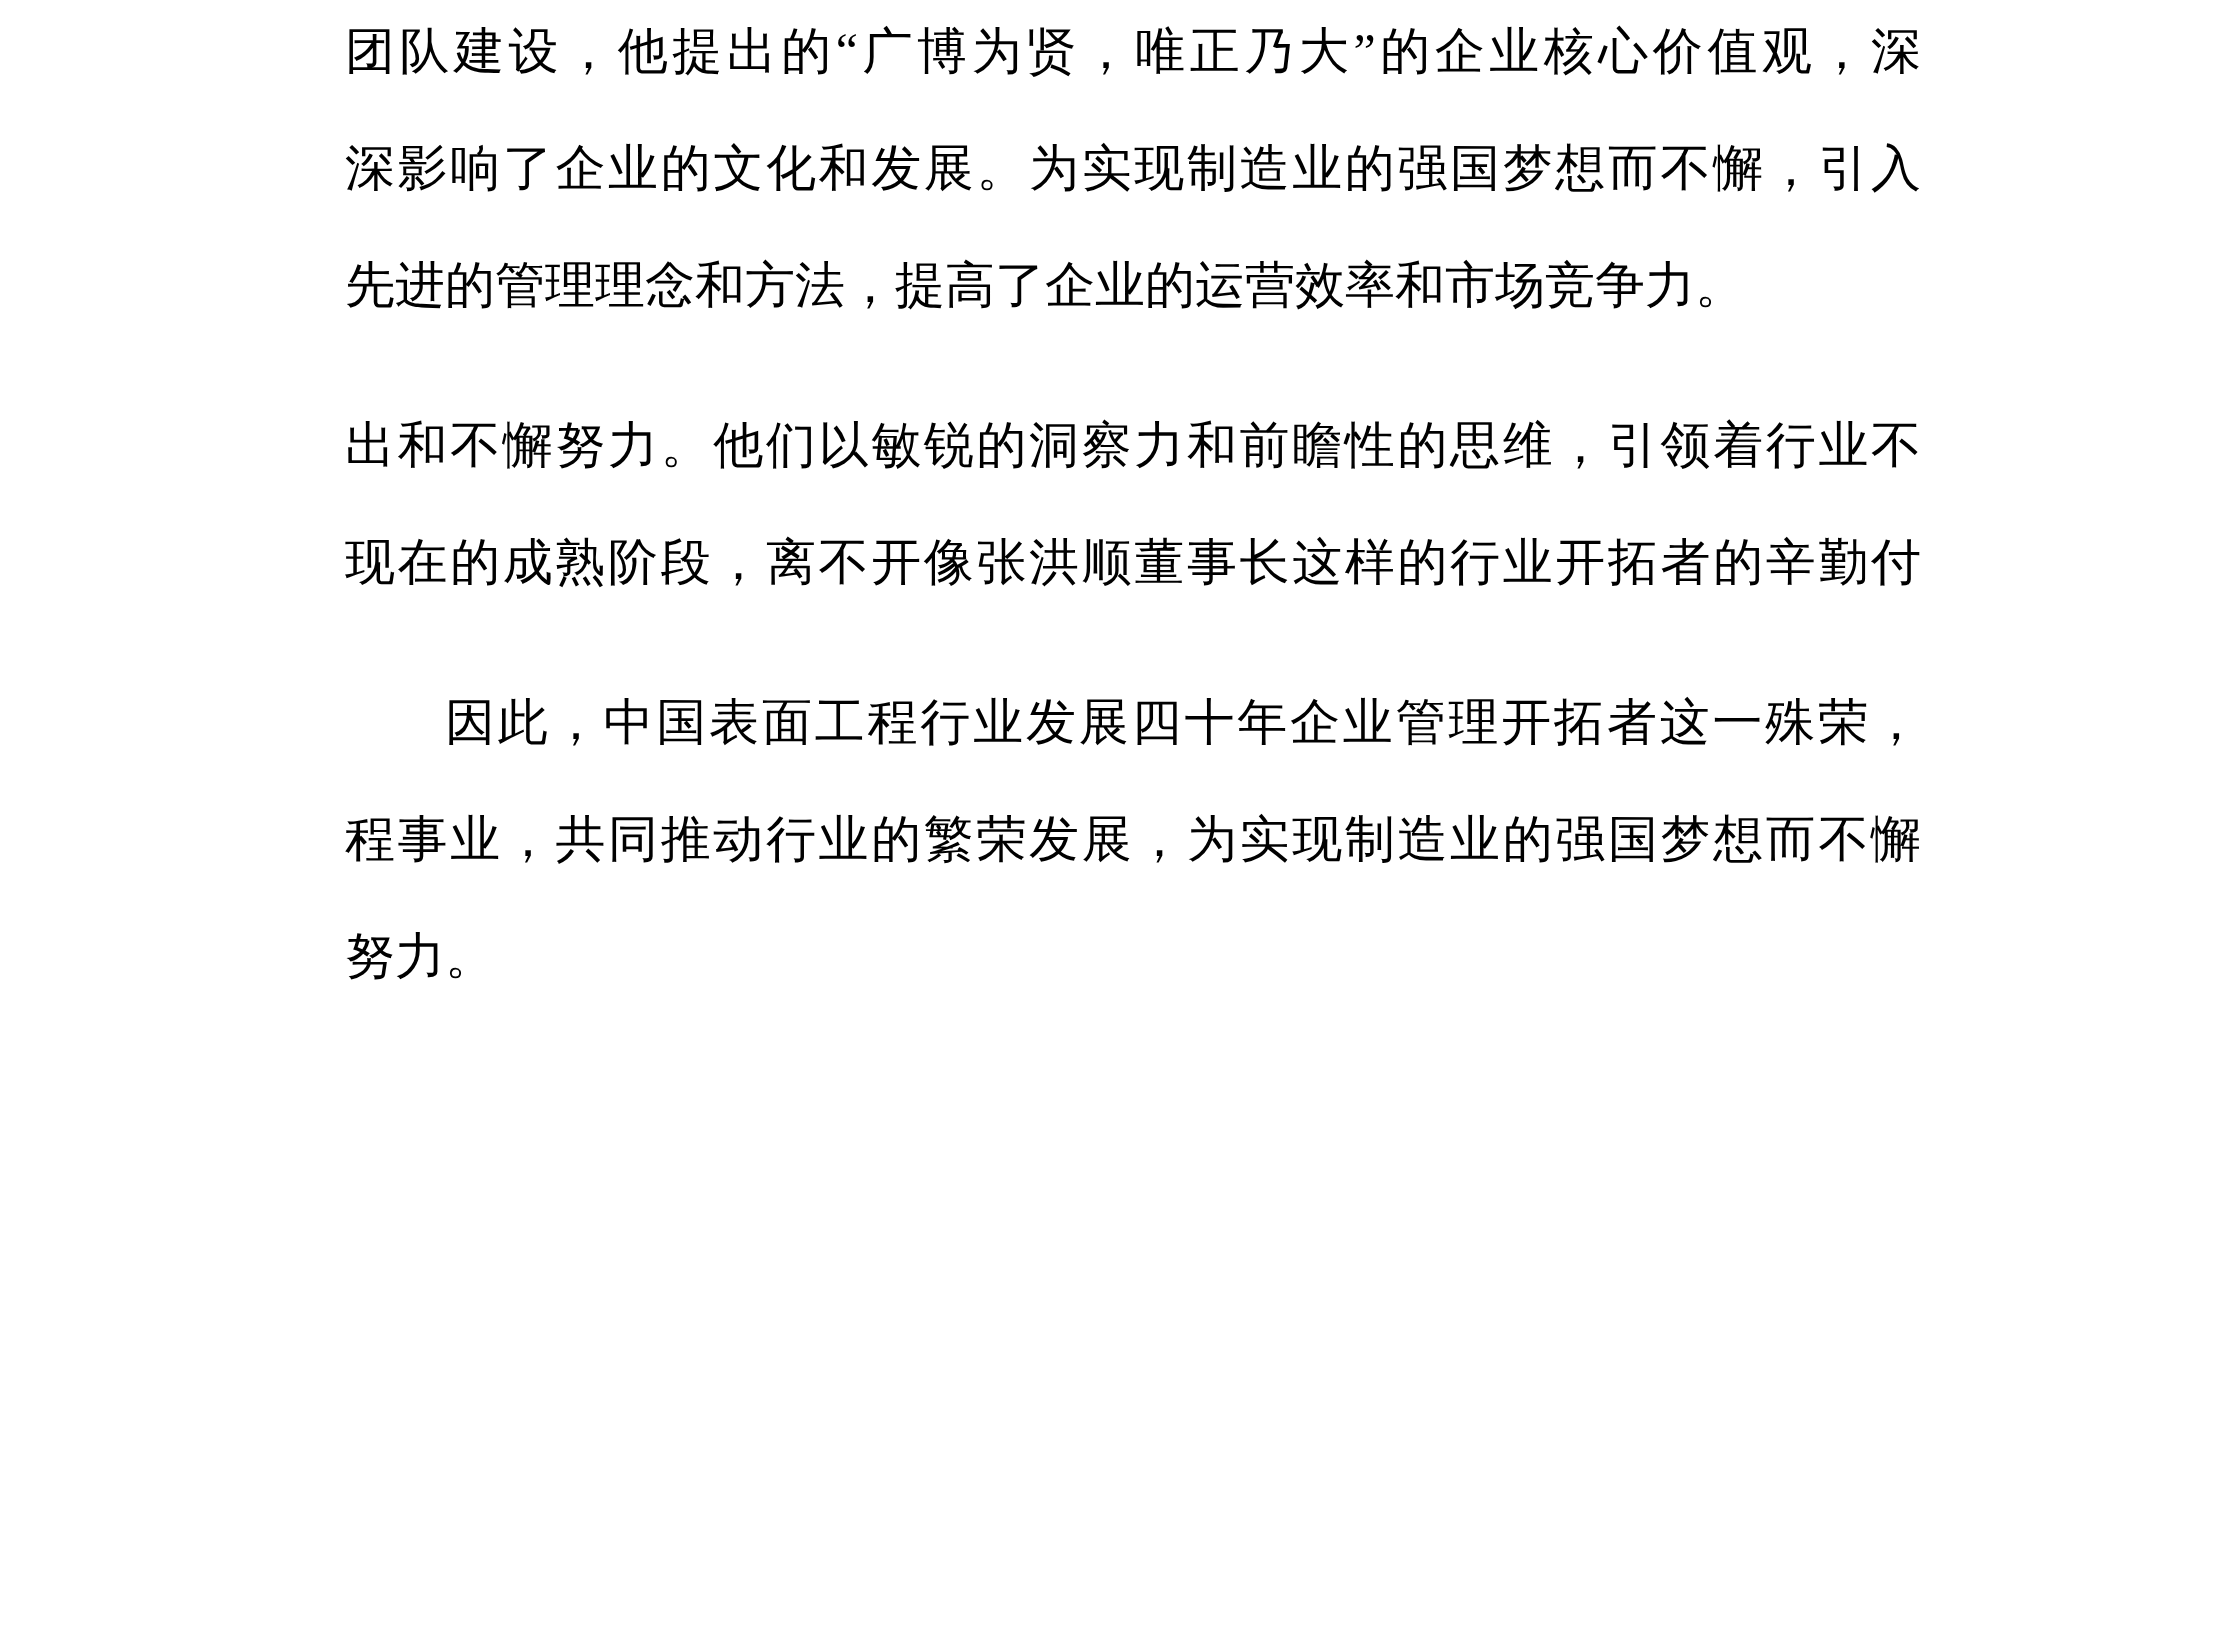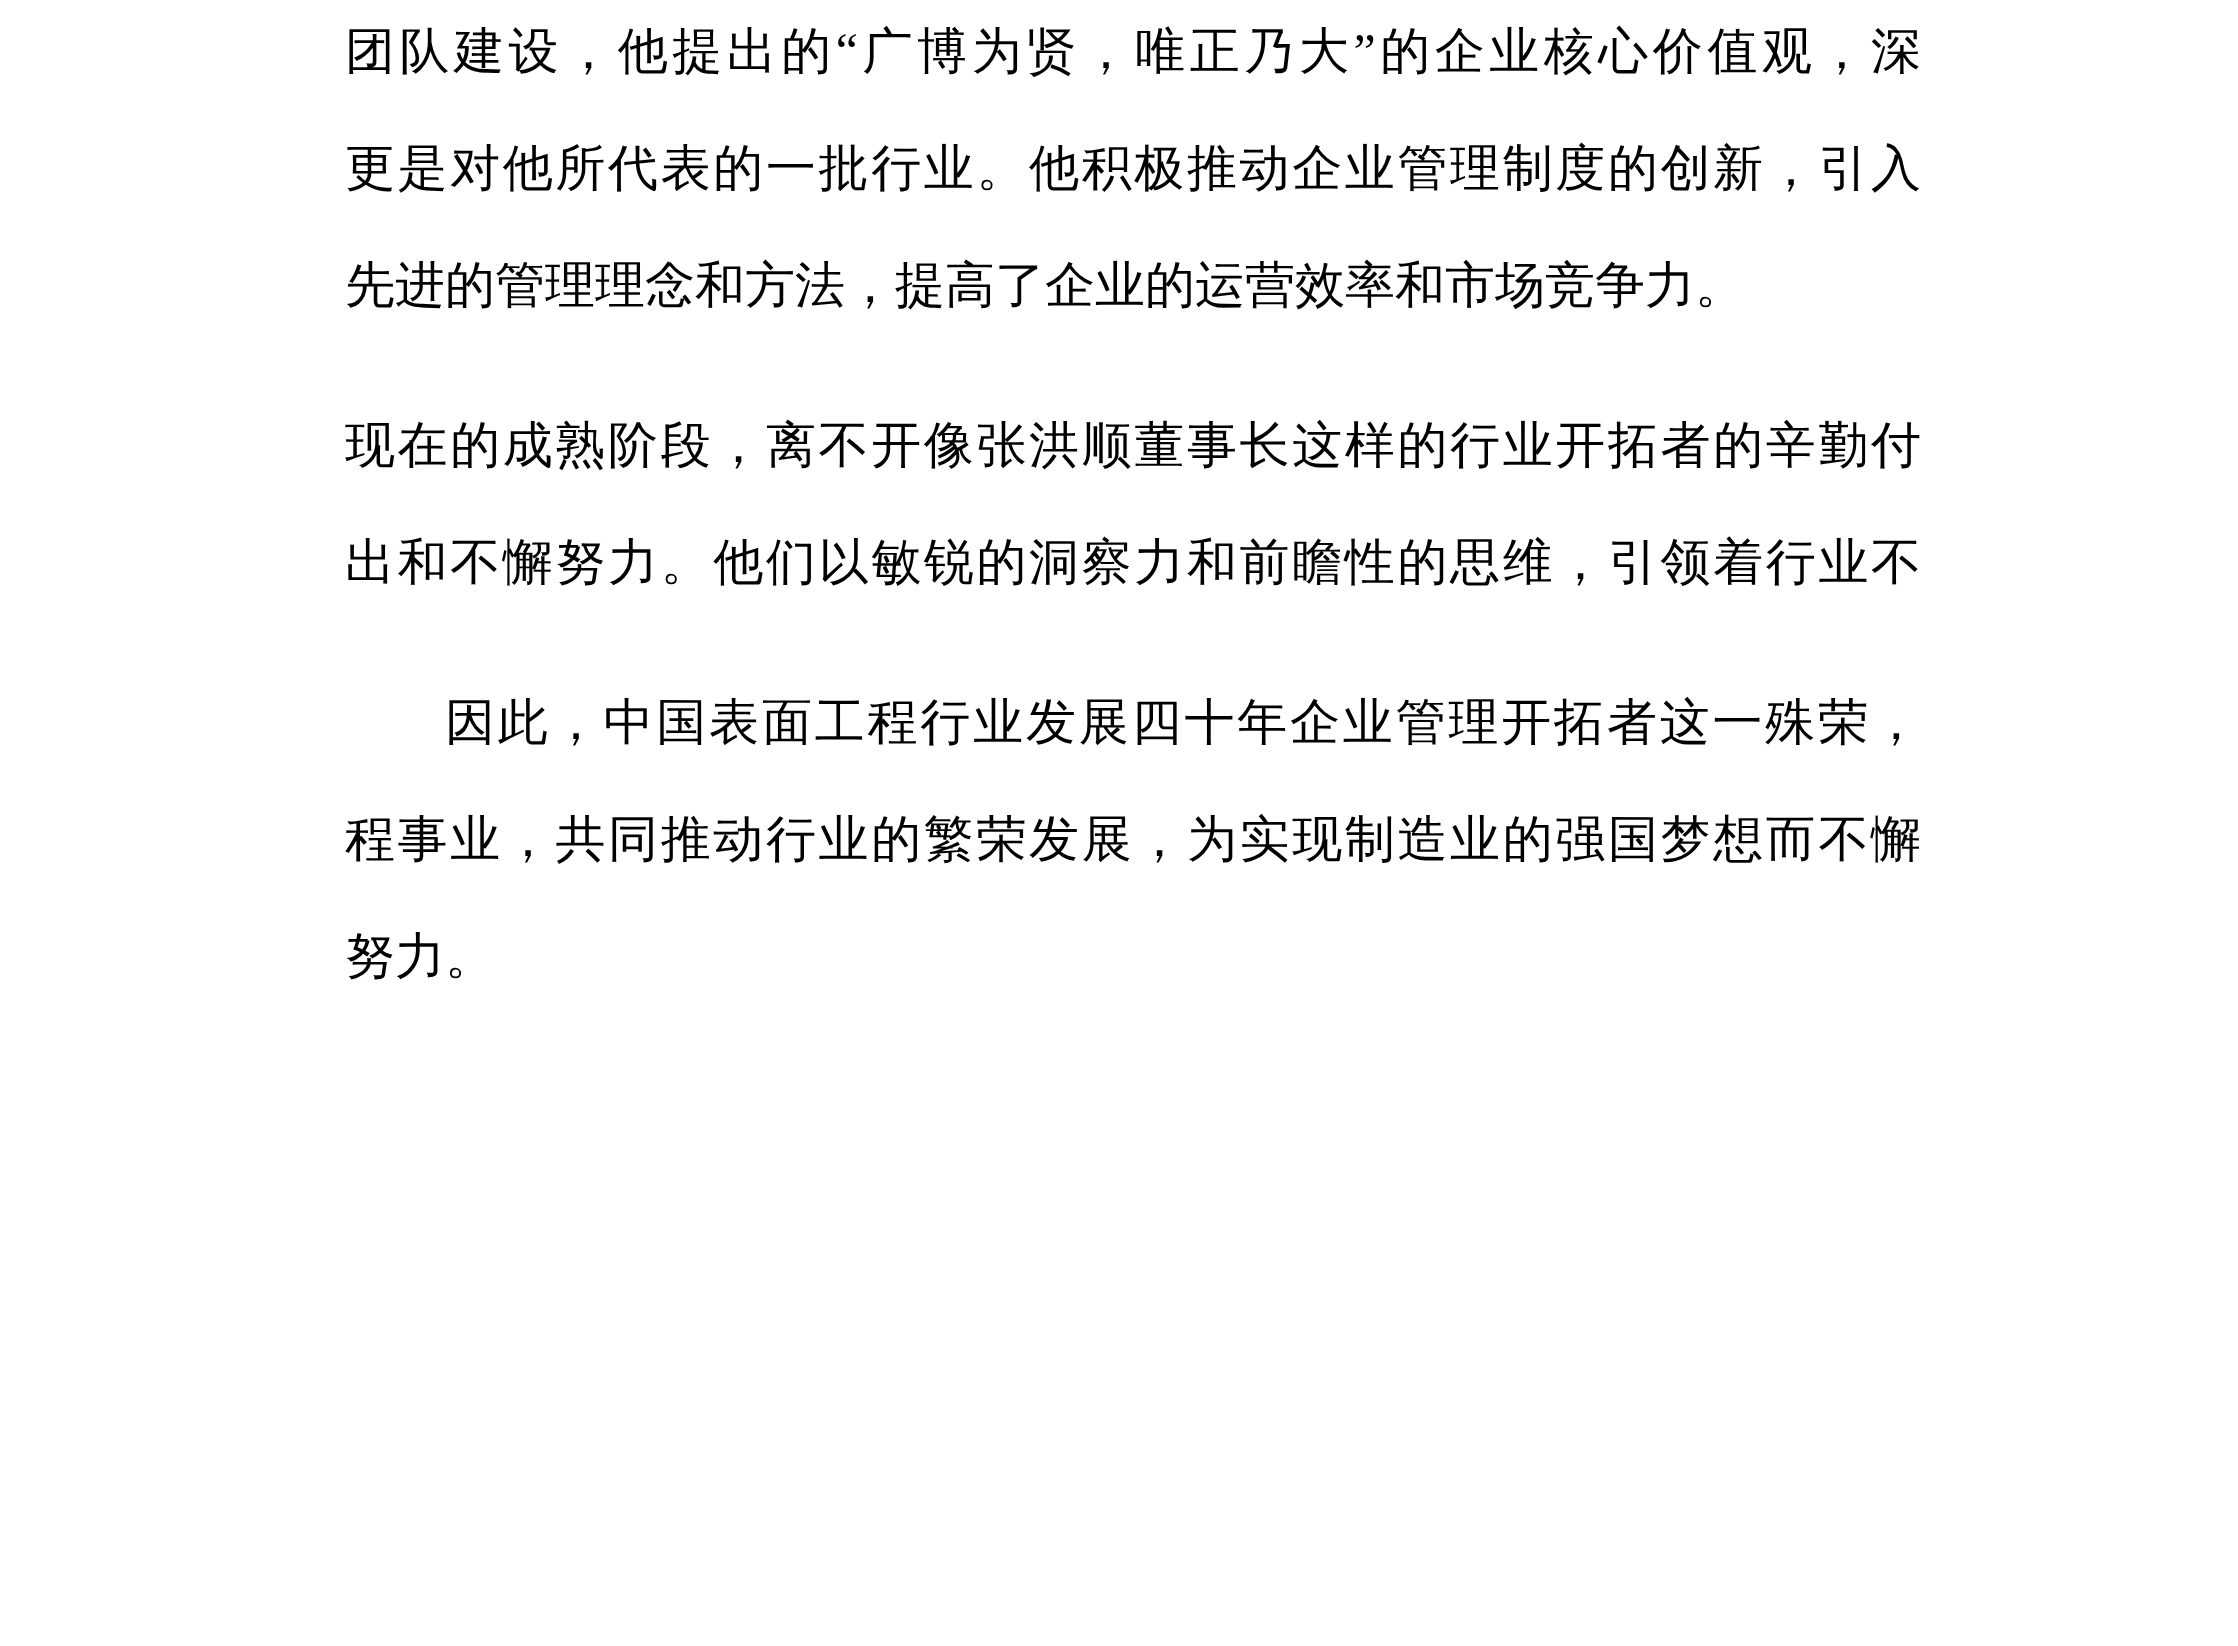--- a/index.html
+++ b/index.html
@@ -51,27 +51,27 @@
   }
 </style>
 </head>
 <body>
 
 <div class="page">
   <div class="text-block">
 
     <div class="para">
       <div class="line">团队建设，他提出的“广博为贤，唯正乃大”的企业核心价值观，深</div>
-      <div class="line">更是对他所代表的一批行业。他积极推动企业管理制度的创新，引入</div>
+      <div class="line">深影响了企业的文化和发展。为实现制造业的强国梦想而不懈，引入</div>
       <div class="line last">先进的管理理念和方法，提高了企业的运营效率和市场竞争力。</div>
     </div>
 
     <div class="para">
+      <div class="line">出和不懈努力。他们以敏锐的洞察力和前瞻性的思维，引领着行业不</div>
       <div class="line">现在的成熟阶段，离不开像张洪顺董事长这样的行业开拓者的辛勤付</div>
-      <div class="line">出和不懈努力。他们以敏锐的洞察力和前瞻性的思维，引领着行业不</div>
     </div>
 
     <div class="para">
       <div class="line indent">因此，中国表面工程行业发展四十年企业管理开拓者这一殊荣，</div>
       <div class="line">程事业，共同推动行业的繁荣发展，为实现制造业的强国梦想而不懈</div>
       <div class="line last">努力。</div>
     </div>
 
   </div>
 </div>

